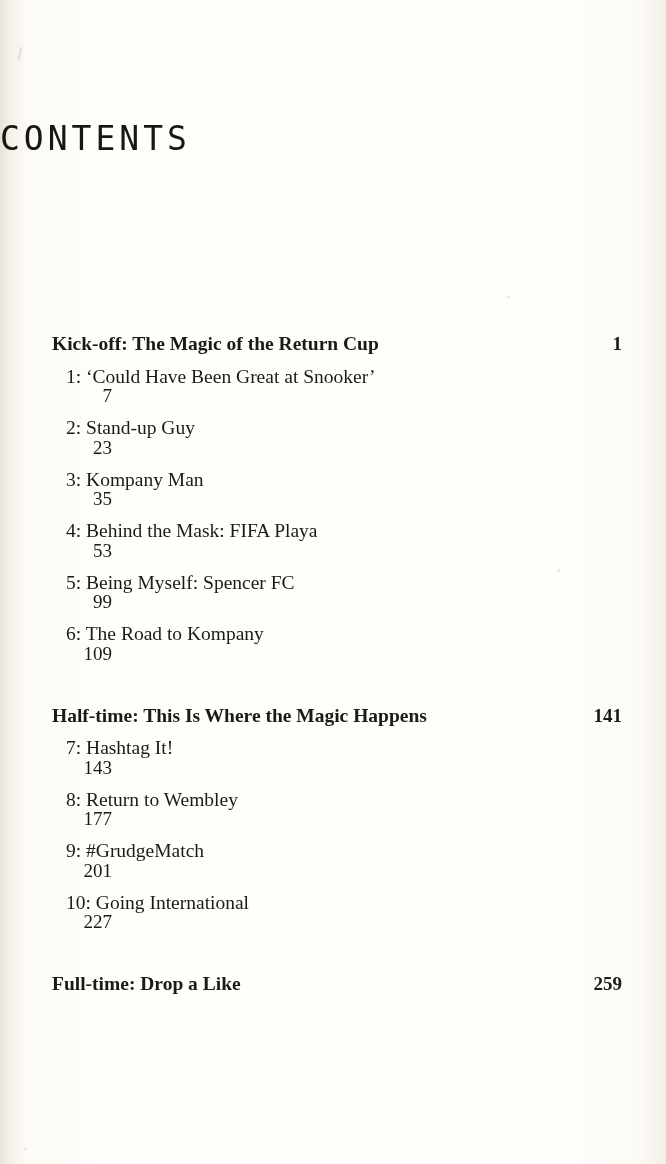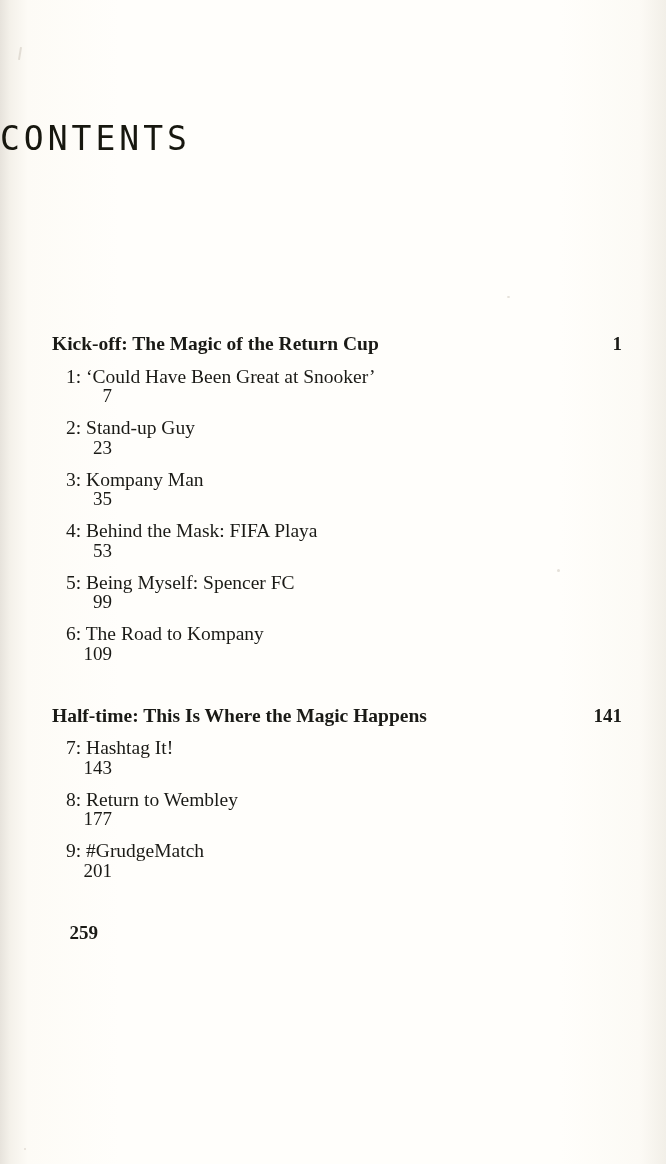--- a/index.html
+++ b/index.html
@@ -156,20 +156,25 @@
           <span class="page-no">143</span>
         </div>
         <div class="toc-row chapter">
           <span class="label">8: Return to Wembley</span>
           <span class="page-no">177</span>
         </div>
         <div class="toc-row chapter">
           <span class="label">9: #GrudgeMatch</span>
           <span class="page-no">201</span>
         </div>
+        <div class="toc-row chapter">
+          <span class="label">10: Going International</span>
+          <span class="page-no">227</span>
+        </div>
         <div class="gap-lg"></div>
         <div class="toc-row section">
+          <span class="label">Full-time: Drop a Like</span>
           <span class="page-no">259</span>
         </div>
       </div>
 
   </div>
 </div>
 
 </body></html>

